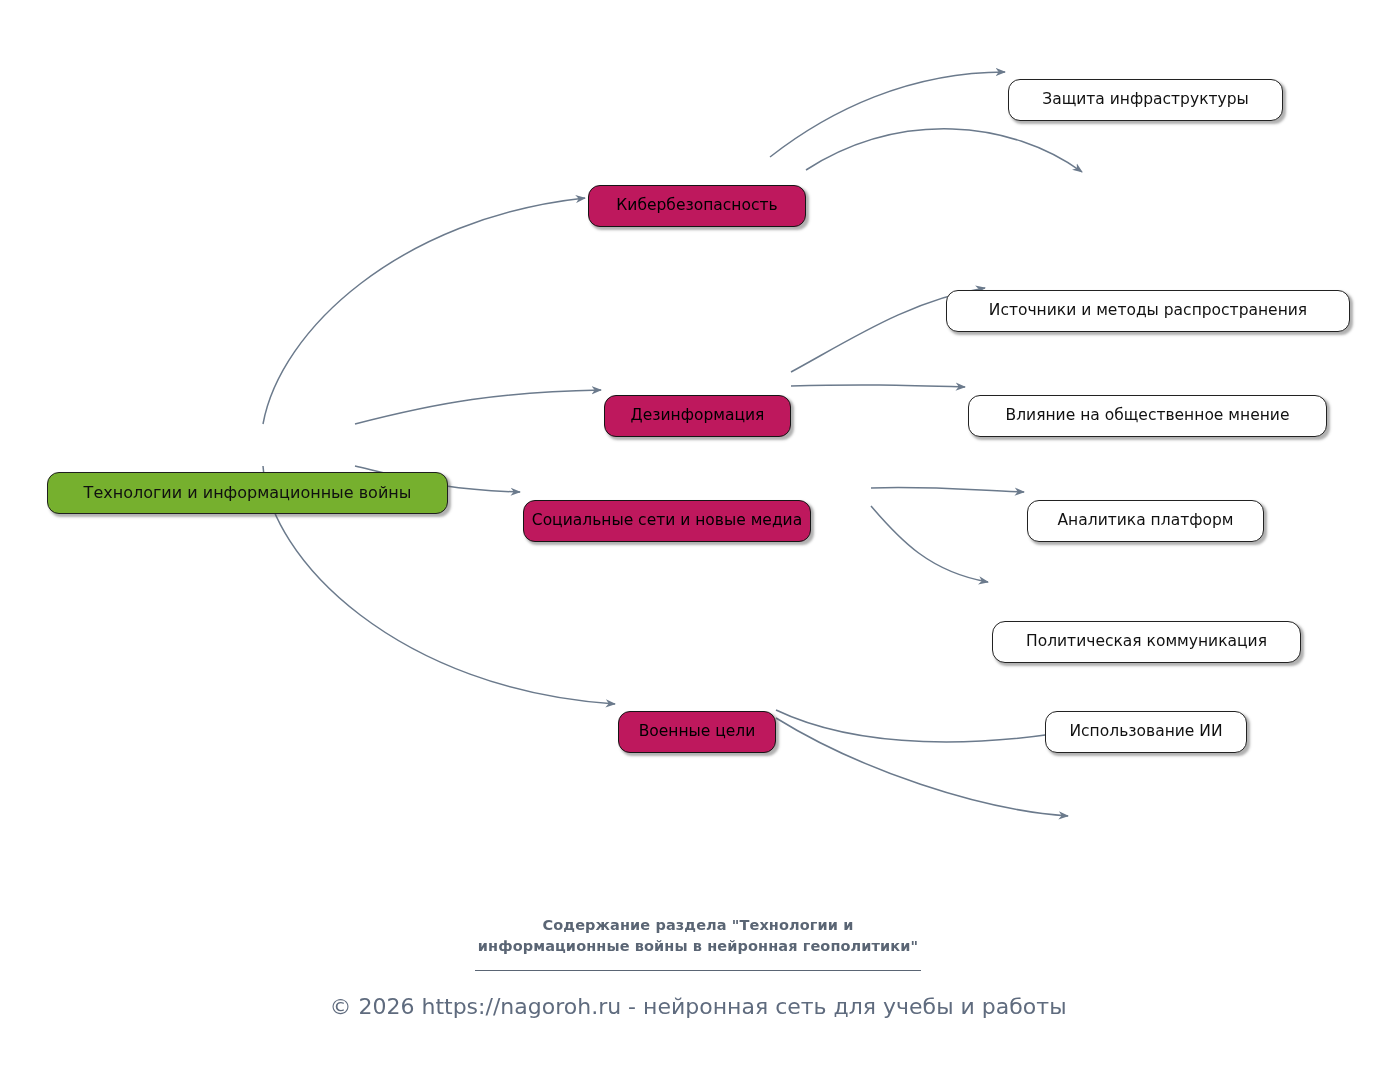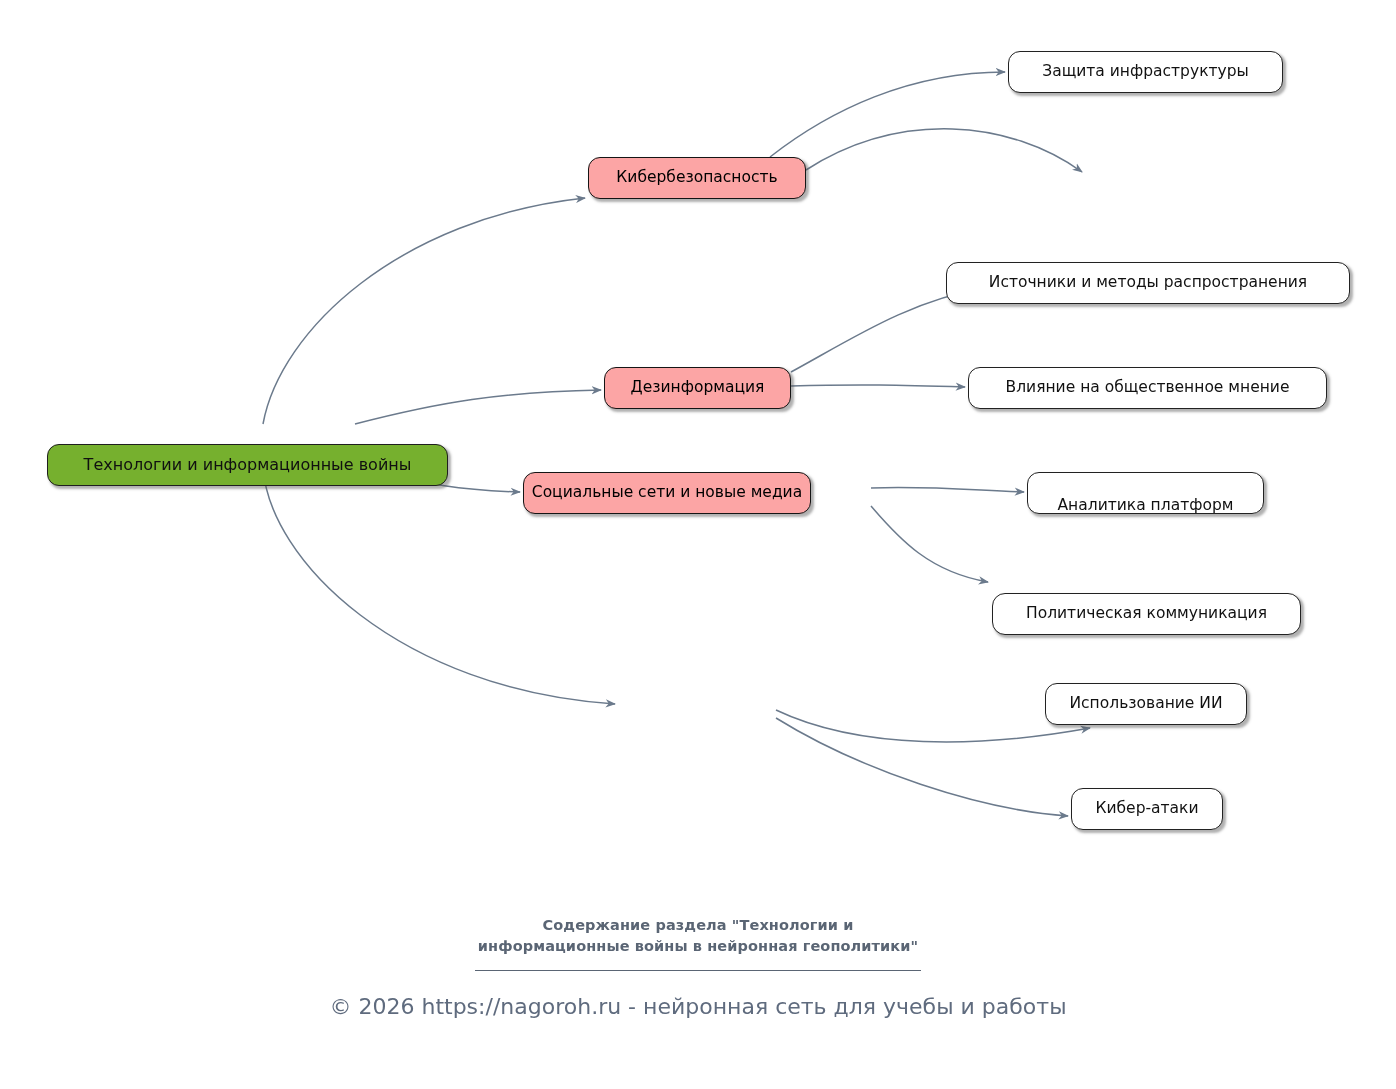--- a/index.html
+++ b/index.html
@@ -33,28 +33,29 @@
     justify-content: center;
     white-space: nowrap;
     border-radius: 12px;
     border: 1.6px solid #1c1c1c;
     font-family: "DejaVu Sans", sans-serif;
     font-size: 15.5px;
     line-height: 1;
     color: #101010;
     box-shadow: 2.5px 2.5px 2.5px rgba(80,80,80,0.45);
     padding: 0 19px;
+    margin-top: 28px;
   }
   .node.root {
     background: #76b02e;
     border-color: #1f1f1f;
     font-size: 16px;
   }
   .node.branch {
-    background: #fca5a5;
+    background: #be185d;
     border-color: #151515;
     color: #000000;
     font-size: 15.5px;
   }
   .node.leaf {
     background: #ffffff;
     border-color: #222222;
     color: #111111;
     font-size: 15.5px;
   }
@@ -135,32 +136,32 @@
   <div class="node leaf" style="left:946px; top:262px; width:404px; height:42px;">
     <span>Источники и методы распространения</span>
   </div>
   <div class="node leaf" style="left:968px; top:367px; width:359px; height:42px;">
     <span>Влияние на общественное мнение</span>
   </div>
 
   <div class="node branch" style="left:523px; top:472px; width:288px; height:42px;">
     <span>Социальные сети и новые медиа</span>
   </div>
-  <div class="node leaf" style="left:1027px; top:472px; width:237px; height:42px;align-items:flex-end;">
+  <div class="node leaf" style="left:1027px; top:472px; width:237px; height:42px;">
     <span>Аналитика платформ</span>
   </div>
   <div class="node leaf" style="left:992px; top:593px; width:309px; height:42px;border-radius:13px;">
     <span>Политическая коммуникация</span>
   </div>
 
+  <div class="node branch" style="left:618px; top:683px; width:158px; height:42px;">
+    <span>Военные цели</span>
+  </div>
   <div class="node leaf" style="left:1045px; top:683px; width:202px; height:42px;">
     <span>Использование ИИ</span>
-  </div>
-  <div class="node leaf" style="left:1071px; top:788px; width:152px; height:42px;">
-    <span>Кибер-атаки</span>
   </div>
 
   <div id="footer" style="top:915px;">
     <div class="caption">
       <div>Содержание раздела "Технологии и</div>
       <div>информационные войны в нейронная геополитики"</div>
     </div>
     <div class="caption-rule"></div>
     <div class="copyright">© 2026 https://nagoroh.ru - нейронная сеть для учебы и работы</div>
   </div>

